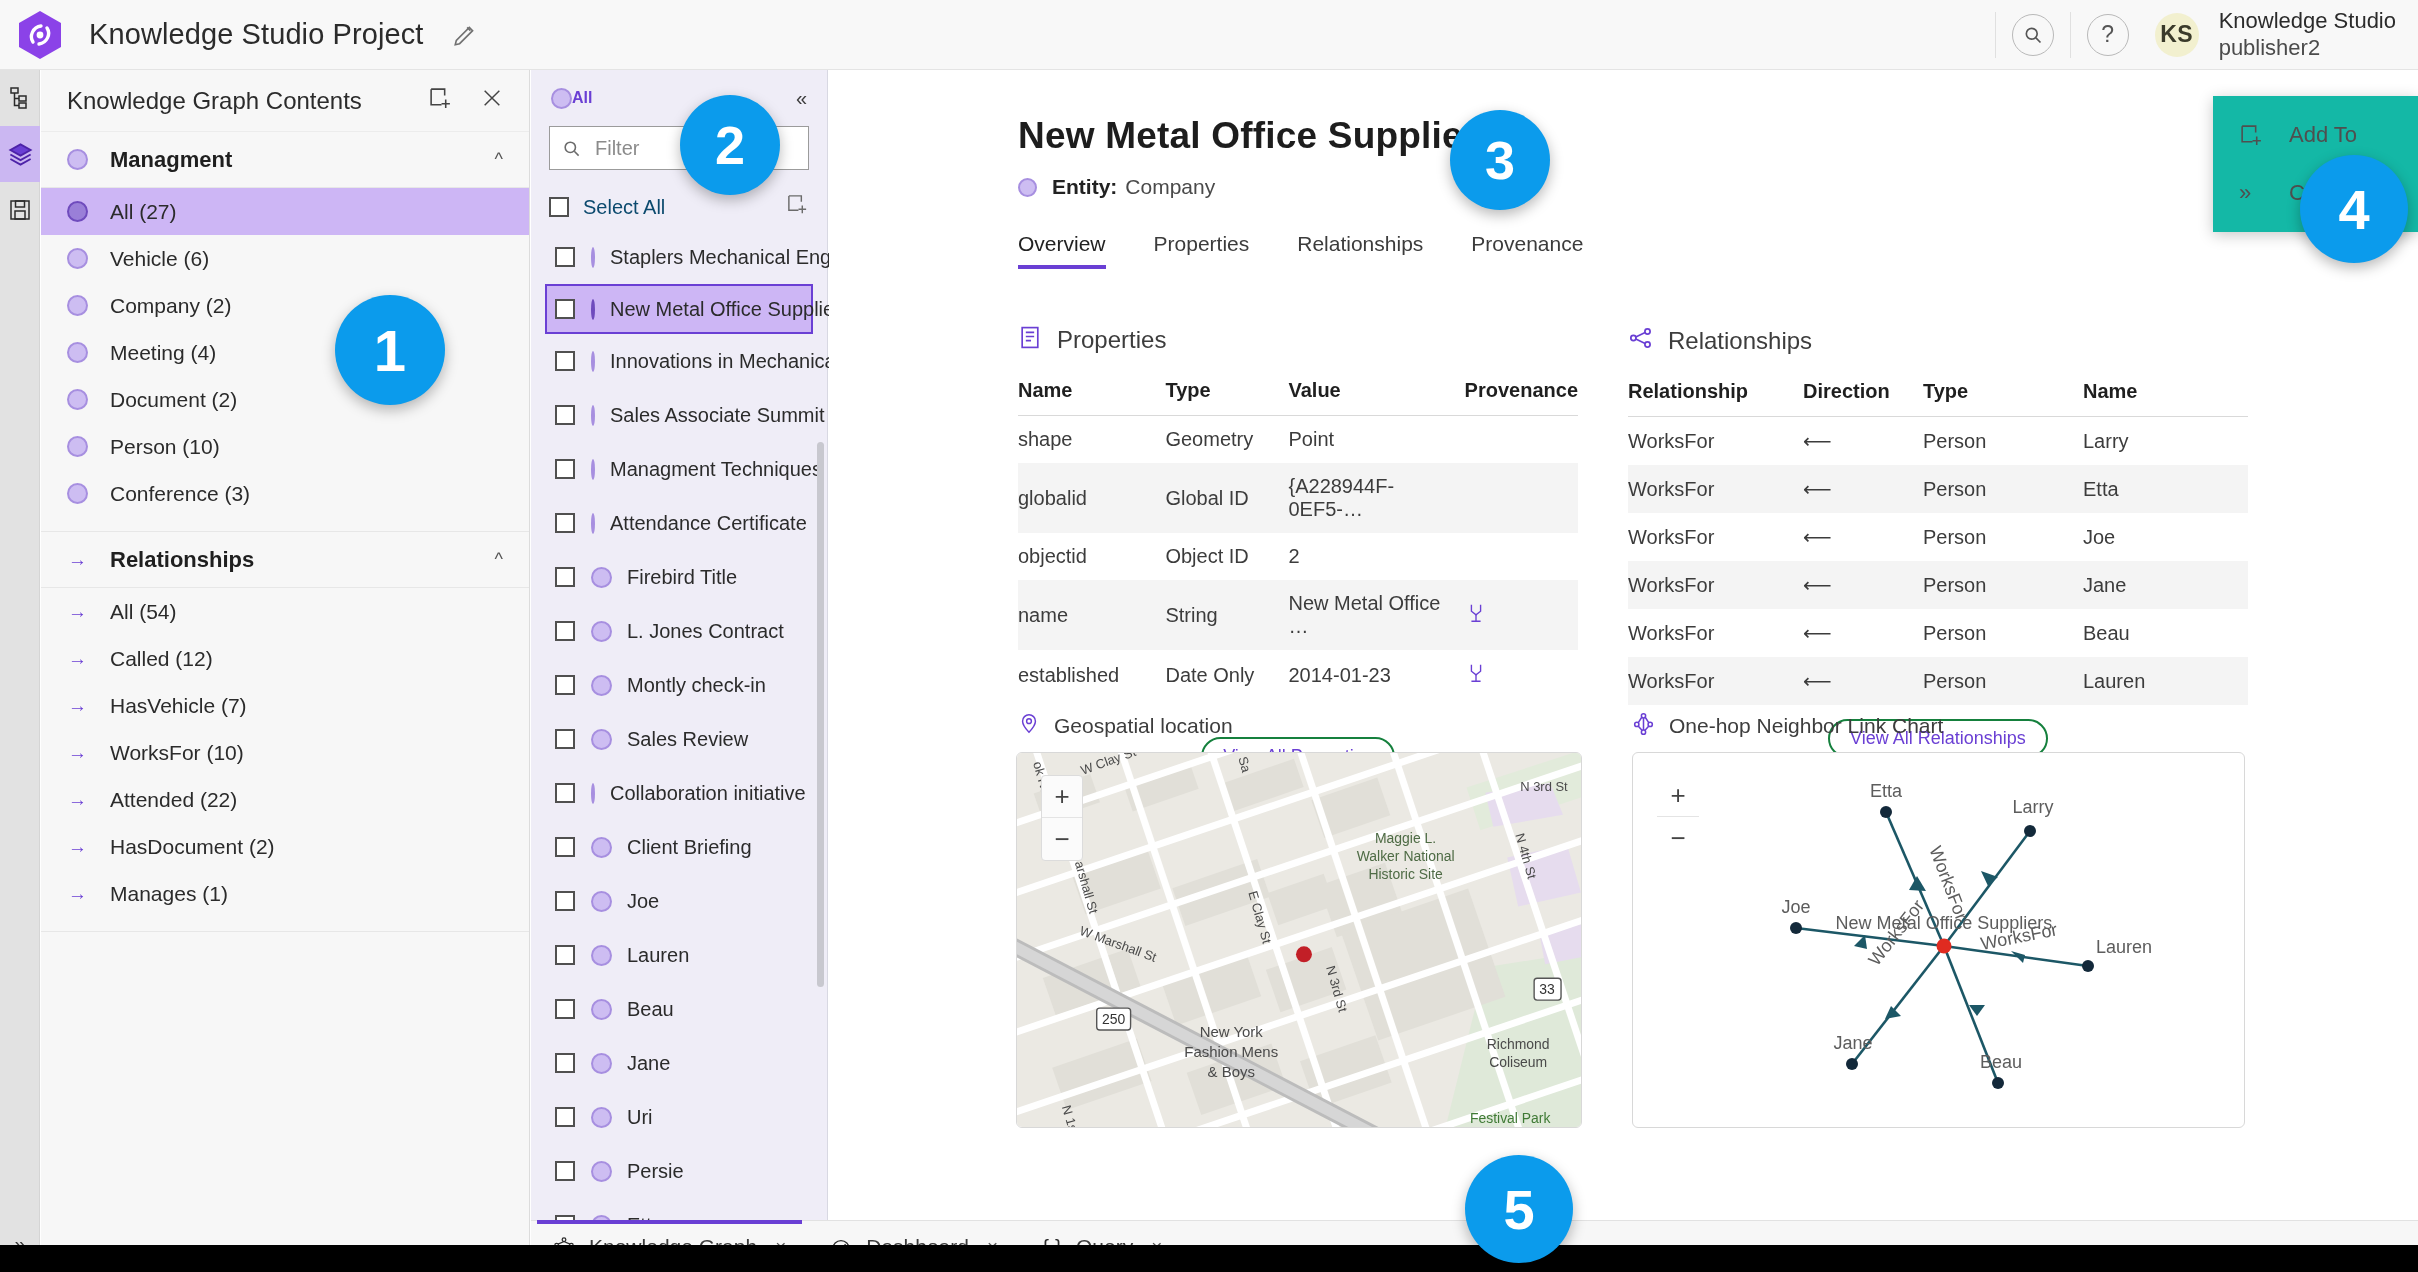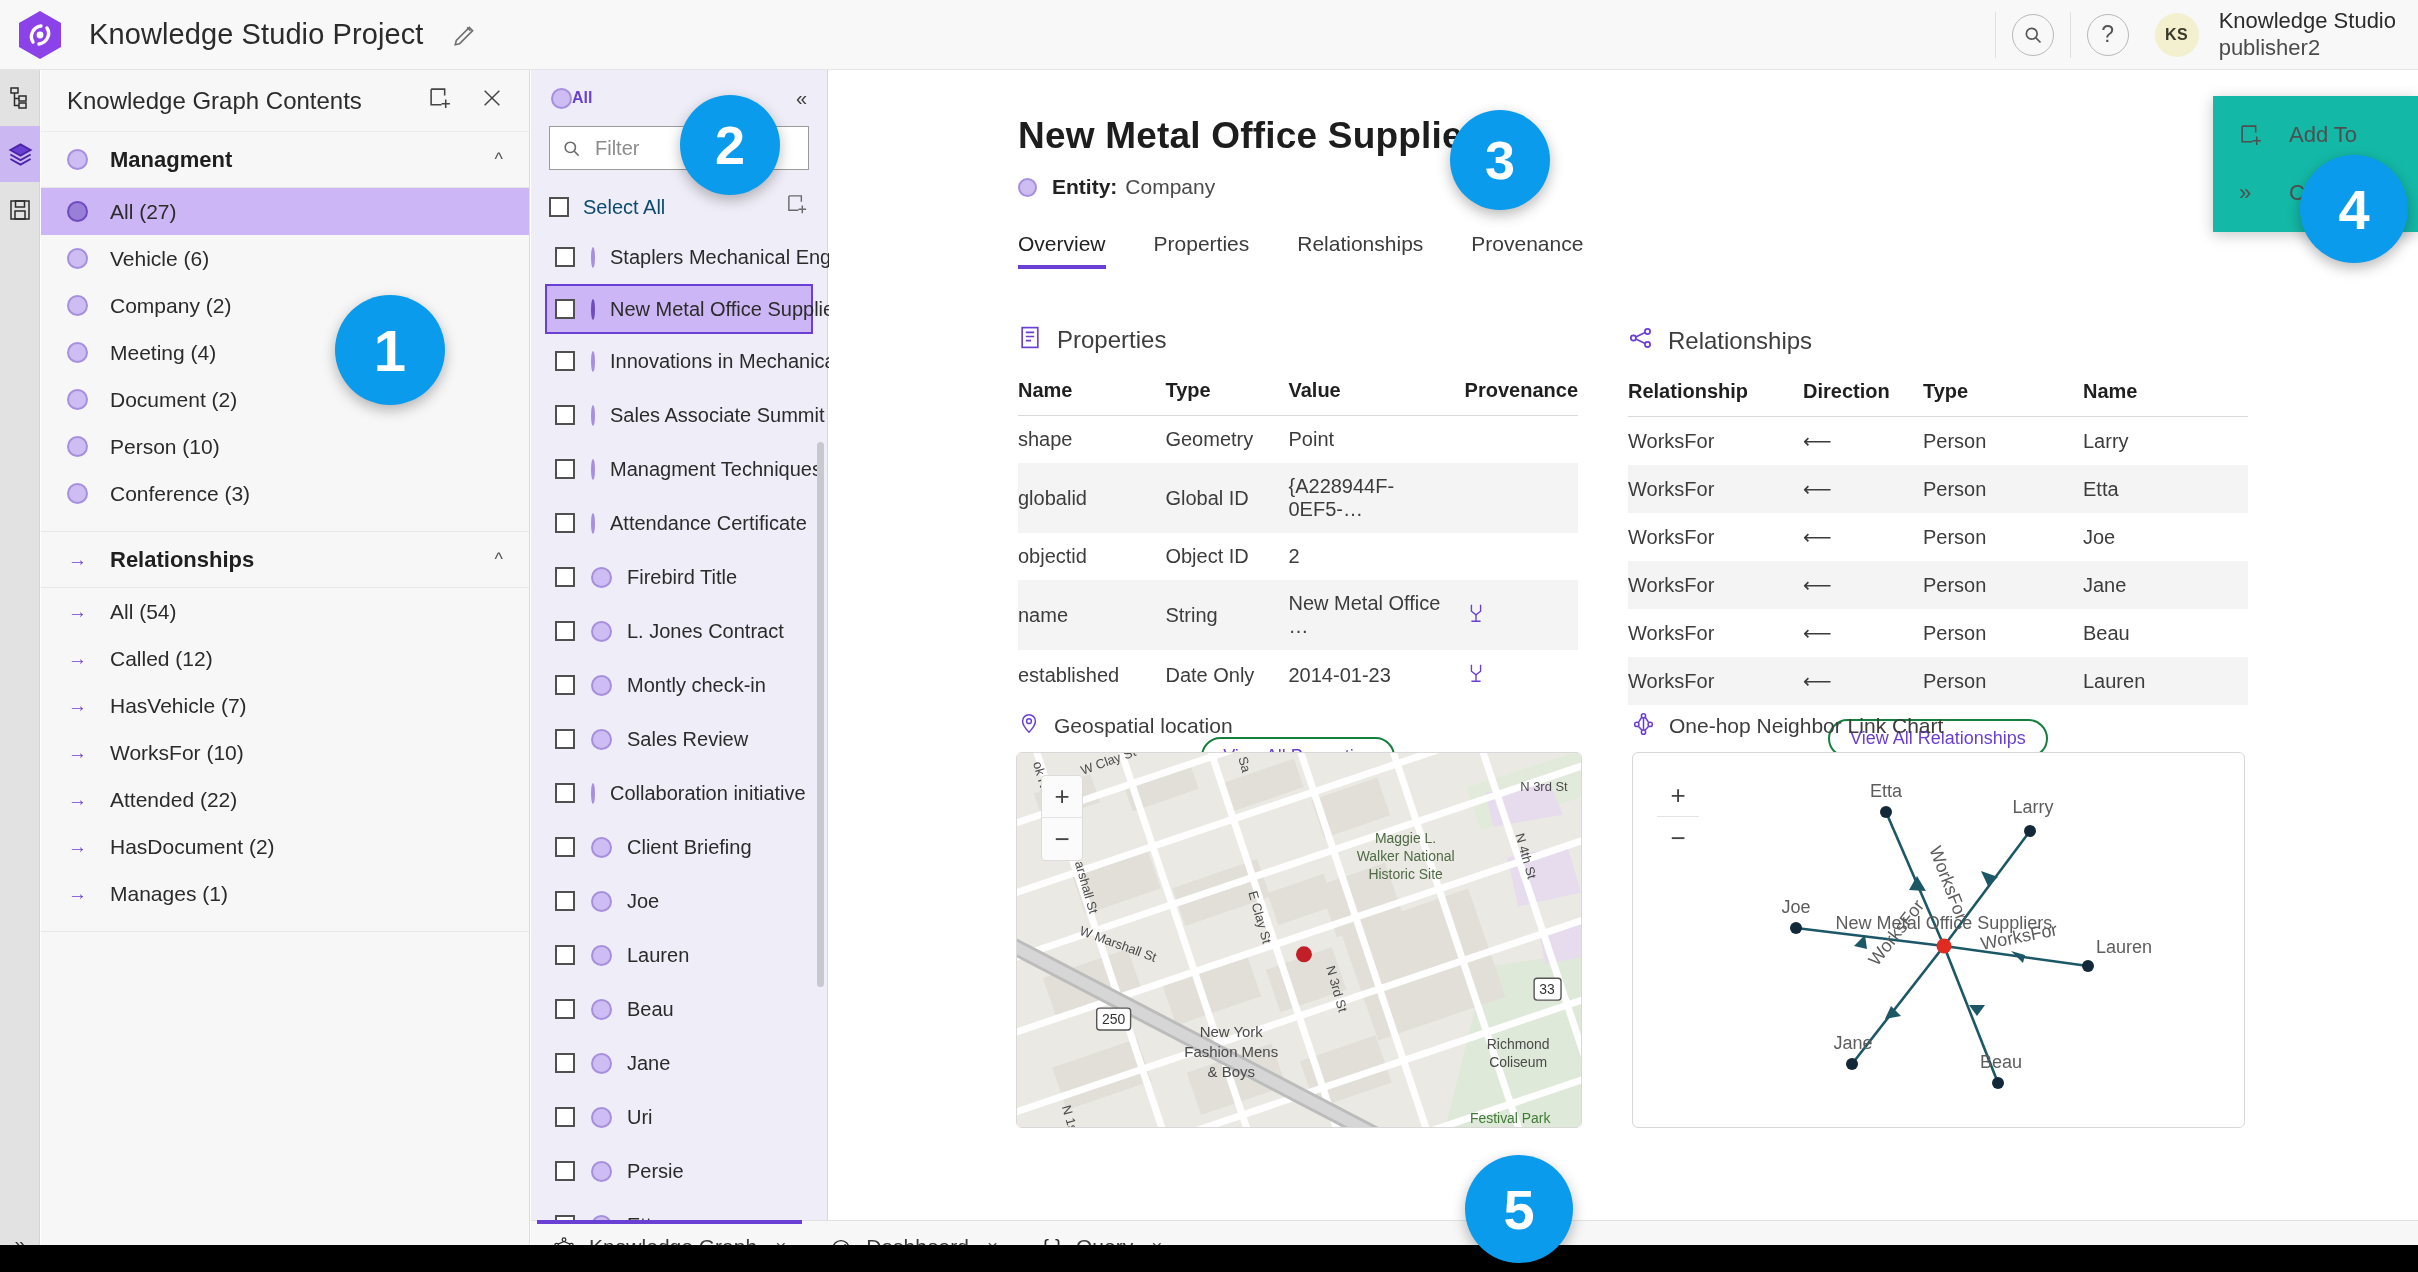--- a/index.html
+++ b/index.html
@@ -25,21 +25,21 @@
   .pencil-btn { margin-left:26px; width:30px; height:30px; opacity:.75; display:flex; align-items:center; justify-content:center; }
   .topbar-right { margin-left:auto; display:flex; align-items:center; height:100%; }
   .tb-divider { width:1px; height:46px; background:#e0e0e0; margin:0 2px; }
   .circ-btn {
     width:42px; height:42px; border-radius:50%; border:1px solid #b9b9b9;
     display:flex; align-items:center; justify-content:center; color:#555;
     margin:0 14px; background:transparent;
   }
   .avatar {
     width:44px; height:44px; border-radius:50%; background:#f2f0cf; color:#3a3a2a;
-    display:flex; align-items:center; justify-content:center; font-size:16px; font-weight:bold;
+    display:flex; align-items:center; justify-content:center; font-size:23px; font-weight:bold;
     margin-left:12px; letter-spacing:.5px;
   }
   .user-block { margin-left:20px; margin-right:22px; line-height:1.22; }
   .user-l1 { font-size:22px; color:#2b2b2b; }
   .user-l2 { font-size:22px; color:#4b4b4b; }
 
   
   .rail {
     position:absolute; left:0; top:70px; width:40px; height:1202px;
     background:#e2e2e2; border-right:1px solid #d5d5d5;

